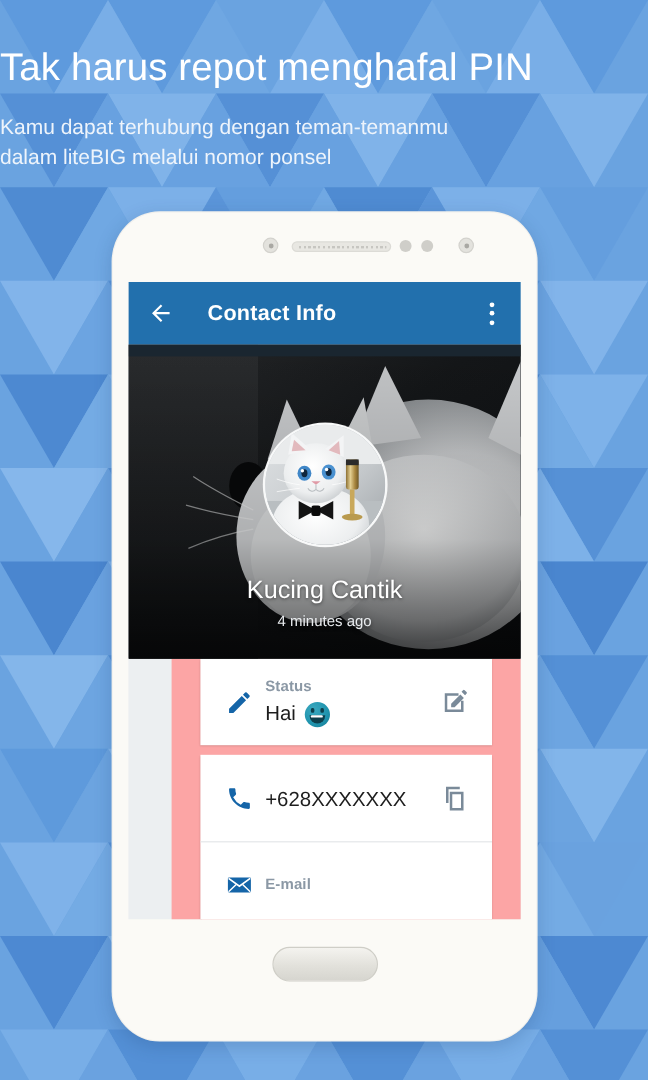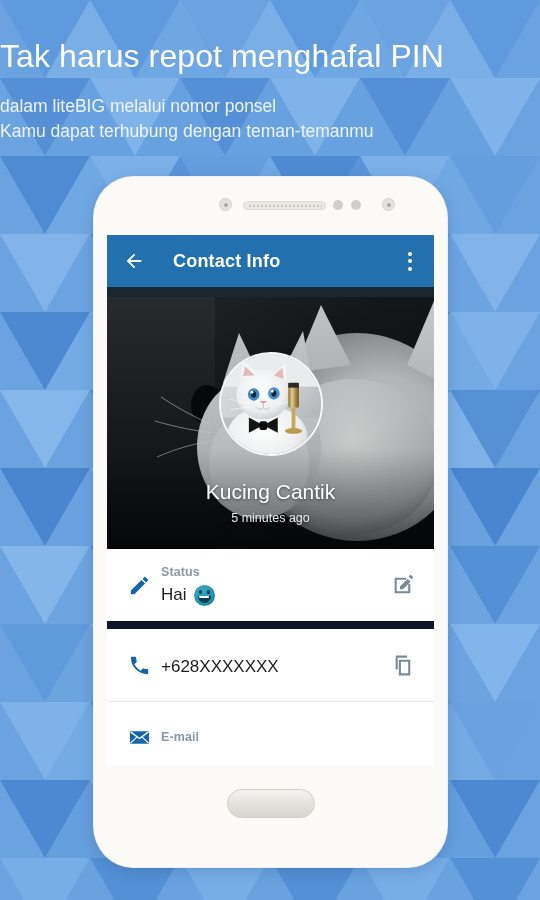--- a/index.html
+++ b/index.html
@@ -211,22 +211,23 @@
     left: 0; right: 0;
     top: 224px;
     text-align: center;
     font-size: 12.5px;
     color: #e9ecef;
     text-shadow: 0 1px 3px rgba(0,0,0,0.55);
   }
 
   
   .cards {
-    padding: 0 0;
-    background: #0f172a;
+    padding: 0 24px;
+    background: #fca5a5;
+    margin-left: 36px;
   }
   .card {
     background: #ffffff;
     margin-top: 8px;
     box-shadow: 0 1px 1.5px rgba(0,0,0,0.15);
   }
   .card:first-child { margin-top: 0; }
 
   .row {
     display: flex;
@@ -551,22 +552,22 @@
         <polygon points="405,936 495,936 450,858"></polygon>
         <polygon points="135,936 225,936 180,858"></polygon>
         <polygon points="315,936 405,936 360,858"></polygon>
       </g>
   </g>
 </svg>
 
 <div class="headline-block">
   <div class="headline">Tak harus repot menghafal PIN</div>
   <div class="subhead">
+    <div>Kamu dapat terhubung dengan teman-temanmu</div>
     <div>dalam liteBIG melalui nomor ponsel</div>
-    <div>Kamu dapat terhubung dengan teman-temanmu</div>
   </div>
 </div>
 
 <div class="device">
   <div class="device-inner-shade"></div>
 
   <div class="sensor-row">
     <span class="sensor-dot dot-left"></span>
     <span class="speaker"></span>
     <span class="mini-dot mini-dot-a"></span>
@@ -695,21 +696,21 @@
           <rect x="40" y="70" width="8" height="9" rx="2" fill="#0b0b0b"></rect>
 
           <rect x="70" y="30" width="11" height="26" rx="2" fill="url(#glass)"></rect>
           <rect x="73.4" y="56" width="4" height="22" fill="#c9a85a"></rect>
           <ellipse cx="75.4" cy="80" rx="9" ry="3" fill="#b99a4e"></ellipse>
           <rect x="70" y="30" width="11" height="5" fill="#2b2b2b"></rect>
         </svg>
       </div>
 
       <div class="profile-name">Kucing Cantik</div>
-      <div class="profile-time">5 minutes ago</div>
+      <div class="profile-time">4 minutes ago</div>
     </div>
 
     <div class="cards">
 
       <div class="card">
         <div class="row">
           <div class="row-icon">
             <svg width="23" height="23" viewBox="0 0 24 24">
               <path d="M3 17.25V21h3.75L17.81 9.94l-3.75-3.75L3 17.25zM20.71 7.04a1 1 0 0 0 0-1.41l-2.34-2.34a1 1 0 0 0-1.41 0l-1.83 1.83 3.75 3.75 1.83-1.83z" fill="#1565a8"></path>
             </svg>

